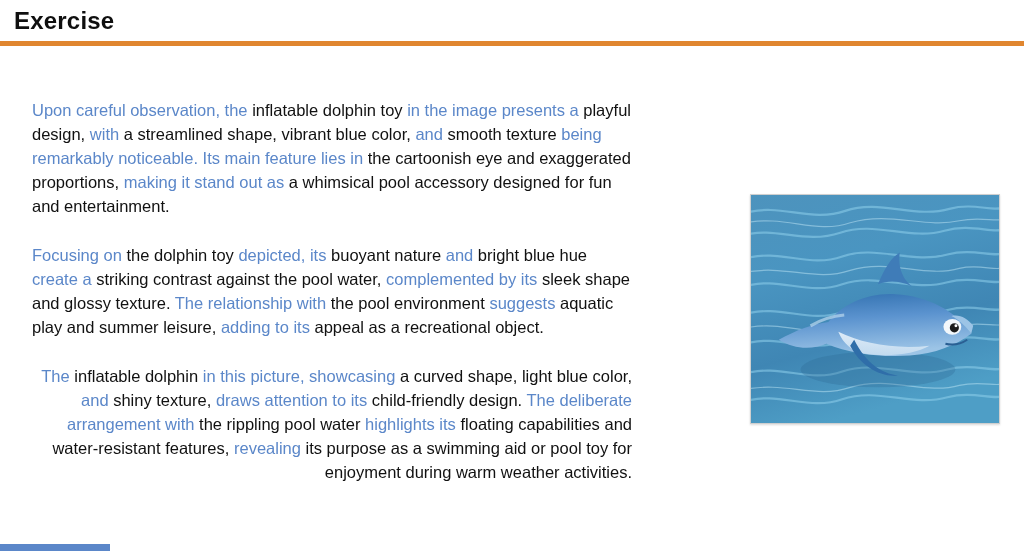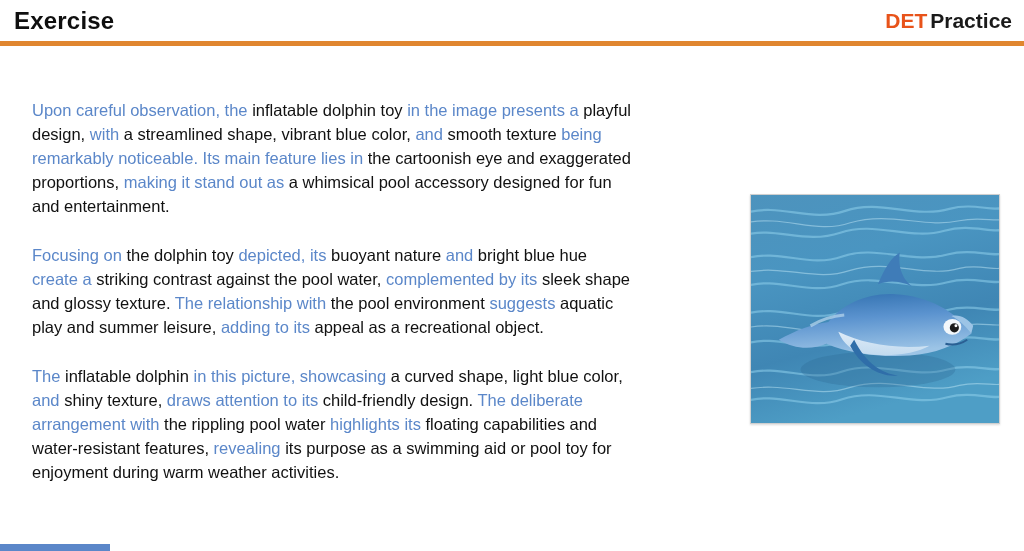--- a/index.html
+++ b/index.html
@@ -77,20 +77,21 @@
   }
   .para {
     font-size: 16.5px;
     line-height: 24px;
     color: #111111;
     margin: 0 0 25px 0;
     text-align: left;
   }
   .para:last-child {
     margin-bottom: 8px;
+    text-align: right;
   }
   .hl {
     color: #5b87c9;
   }
   
   .figure {
     position: absolute;
     left: 750px;
     top: 148px;
     width: 250px;
@@ -116,23 +117,20 @@
     background: #5b87c9;
   }
 </style>
 </head>
 <body>
 
 <div class="page">
 
   <div class="header">
     <div class="header-title">Exercise</div>
-    <div class="brand">
-      <span class="brand-det">DET</span><span class="brand-practice">Practice</span>
-    </div>
   </div>
   <div class="header-rule"></div>
 
   <div class="content">
 
     <div class="text-column">
       <p class="para"><span class="hl">Upon careful observation, the </span><span>inflatable dolphin toy </span><span class="hl">in the image presents a </span><span>playful design, </span><span class="hl">with </span><span>a streamlined shape, vibrant blue color, </span><span class="hl">and </span><span>smooth texture </span><span class="hl">being remarkably noticeable. Its main feature lies in </span><span>the cartoonish eye and exaggerated proportions, </span><span class="hl">making it stand out as </span><span>a whimsical pool accessory designed for fun and entertainment.</span></p>
       <p class="para"><span class="hl">Focusing on </span><span>the dolphin toy </span><span class="hl">depicted, its </span><span>buoyant nature </span><span class="hl">and </span><span>bright blue hue </span><span class="hl">create a </span><span>striking contrast against the pool water, </span><span class="hl">complemented by its </span><span>sleek shape and glossy texture. </span><span class="hl">The relationship with </span><span>the pool environment </span><span class="hl">suggests </span><span>aquatic play and summer leisure, </span><span class="hl">adding to its </span><span>appeal as a recreational object.</span></p>
       <p class="para"><span class="hl">The </span><span>inflatable dolphin </span><span class="hl">in this picture, showcasing </span><span>a curved shape, light blue color, </span><span class="hl">and </span><span>shiny texture, </span><span class="hl">draws attention to its </span><span>child-friendly design. </span><span class="hl">The deliberate arrangement with </span><span>the rippling pool water </span><span class="hl">highlights its </span><span>floating capabilities and water-resistant features, </span><span class="hl">revealing </span><span>its purpose as a swimming aid or pool toy for enjoyment during warm weather activities.</span></p>
     </div>

